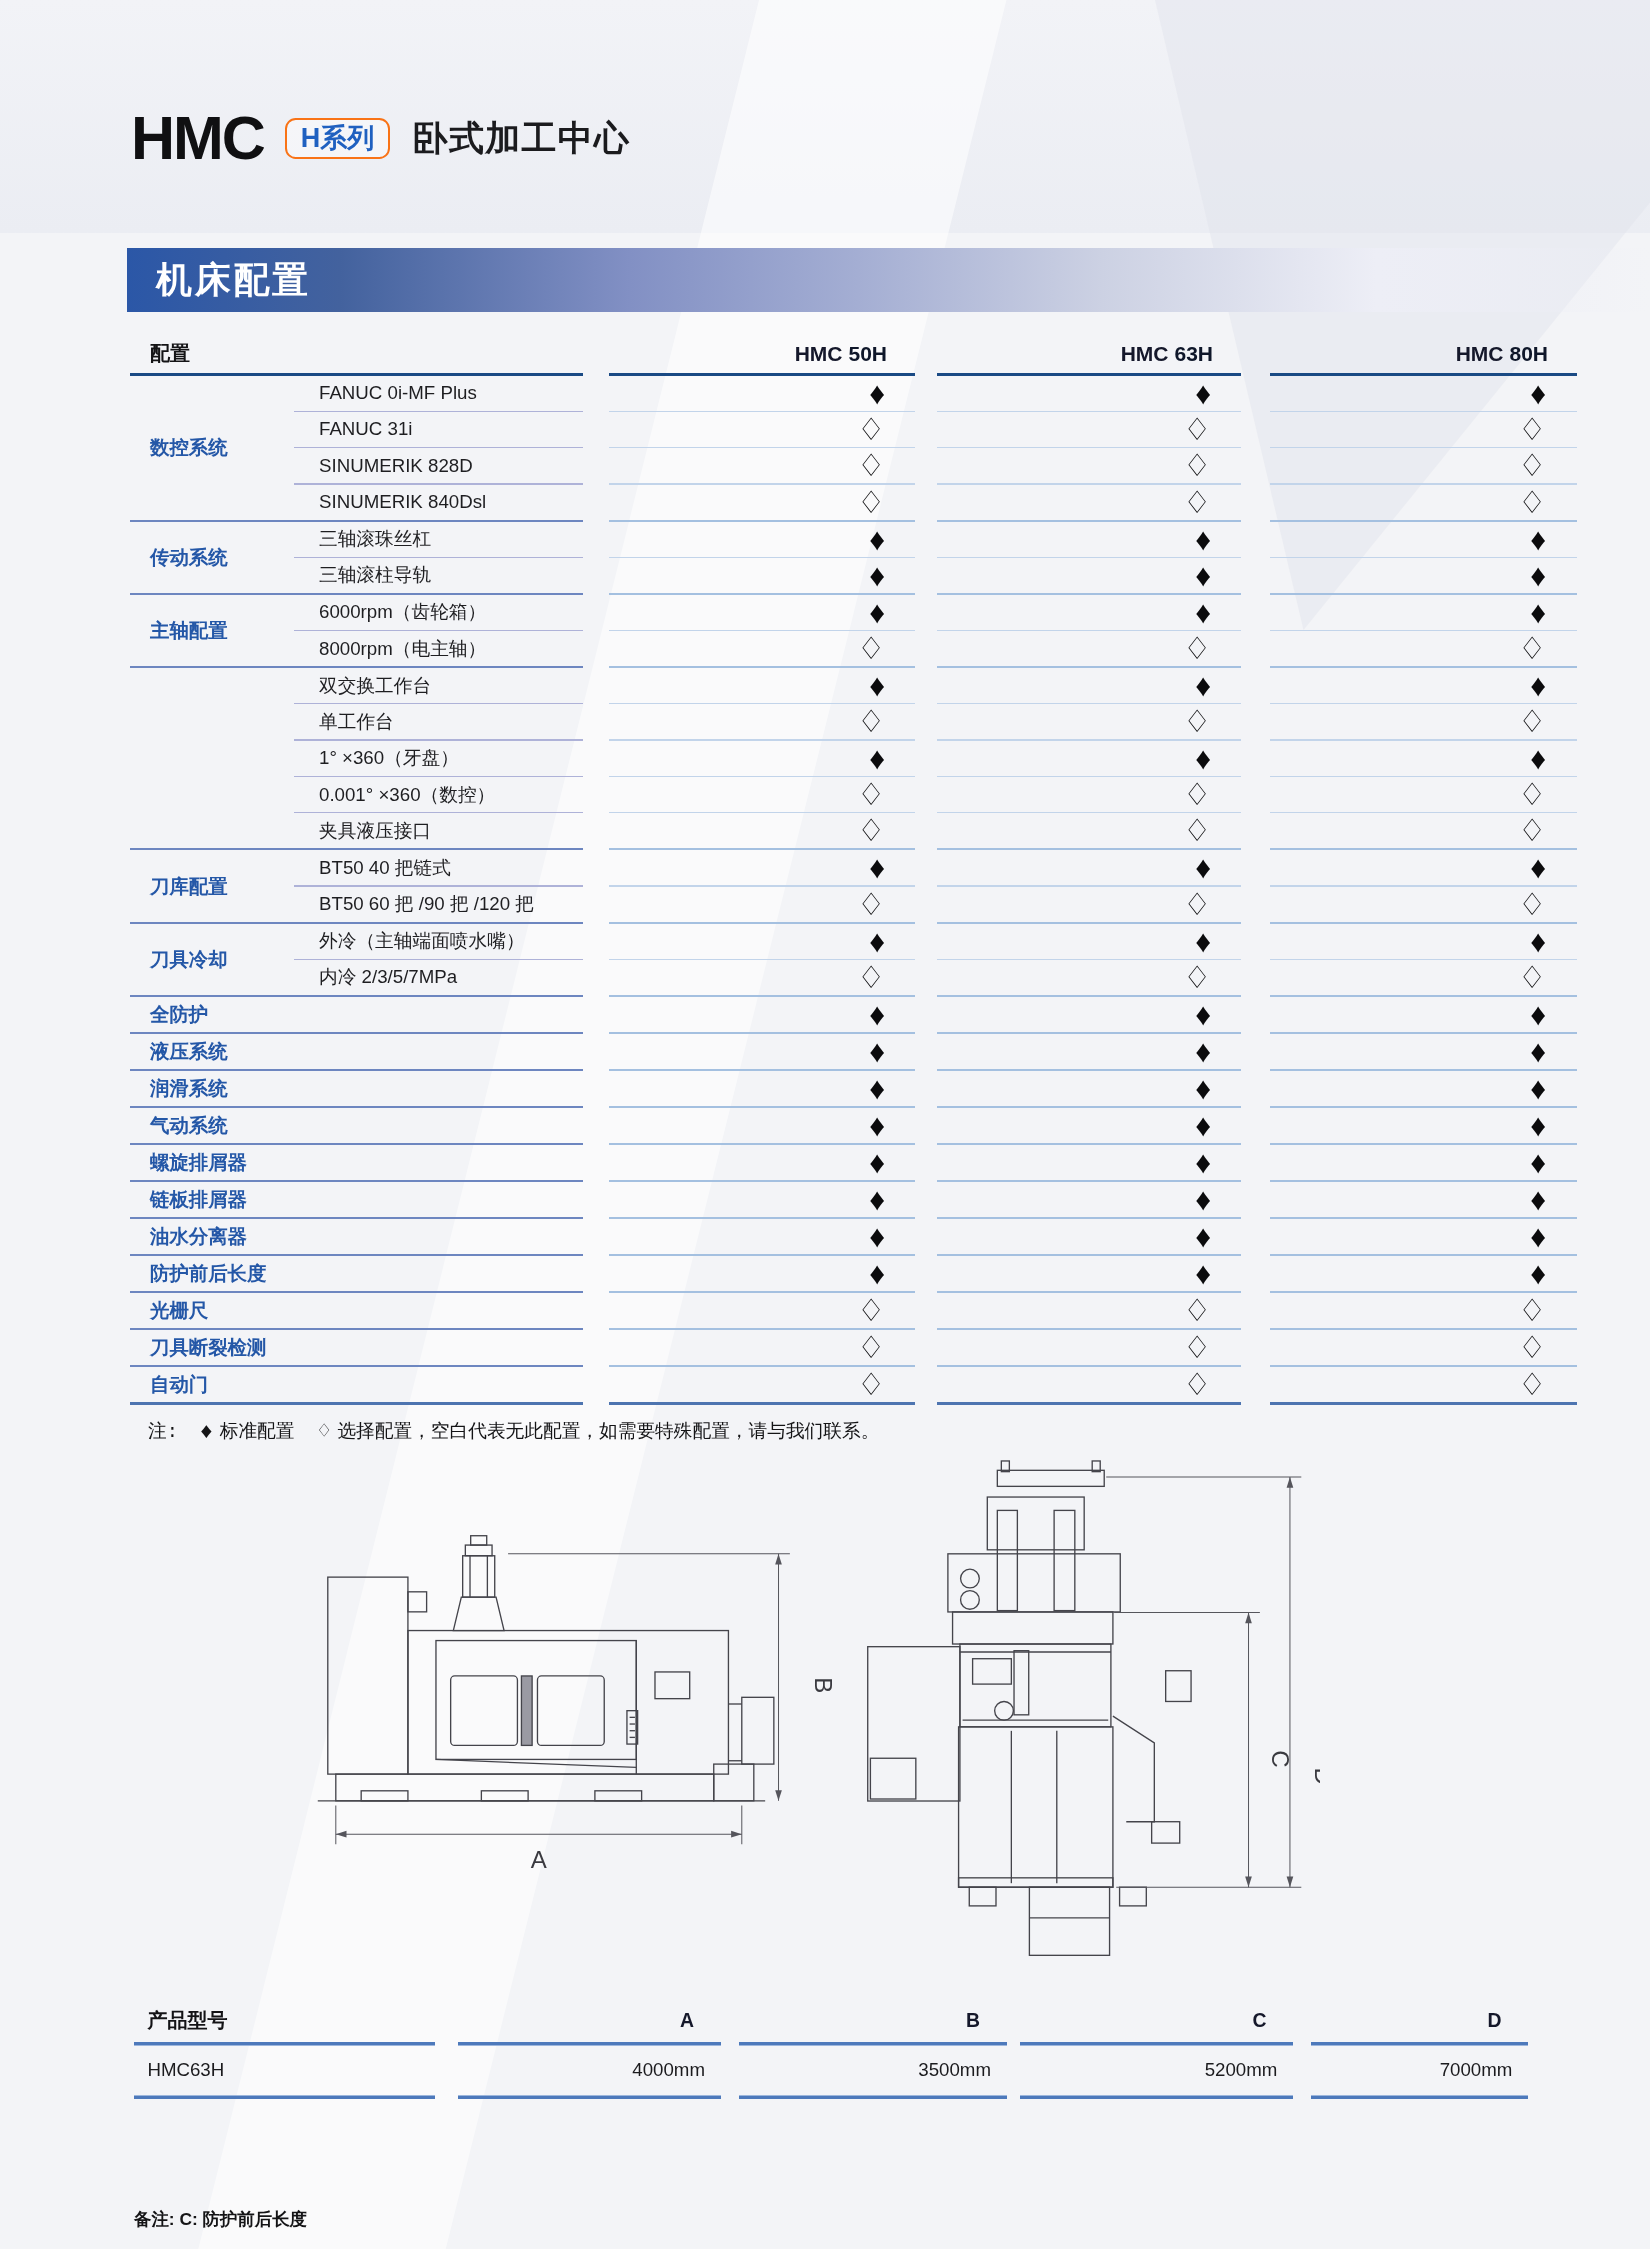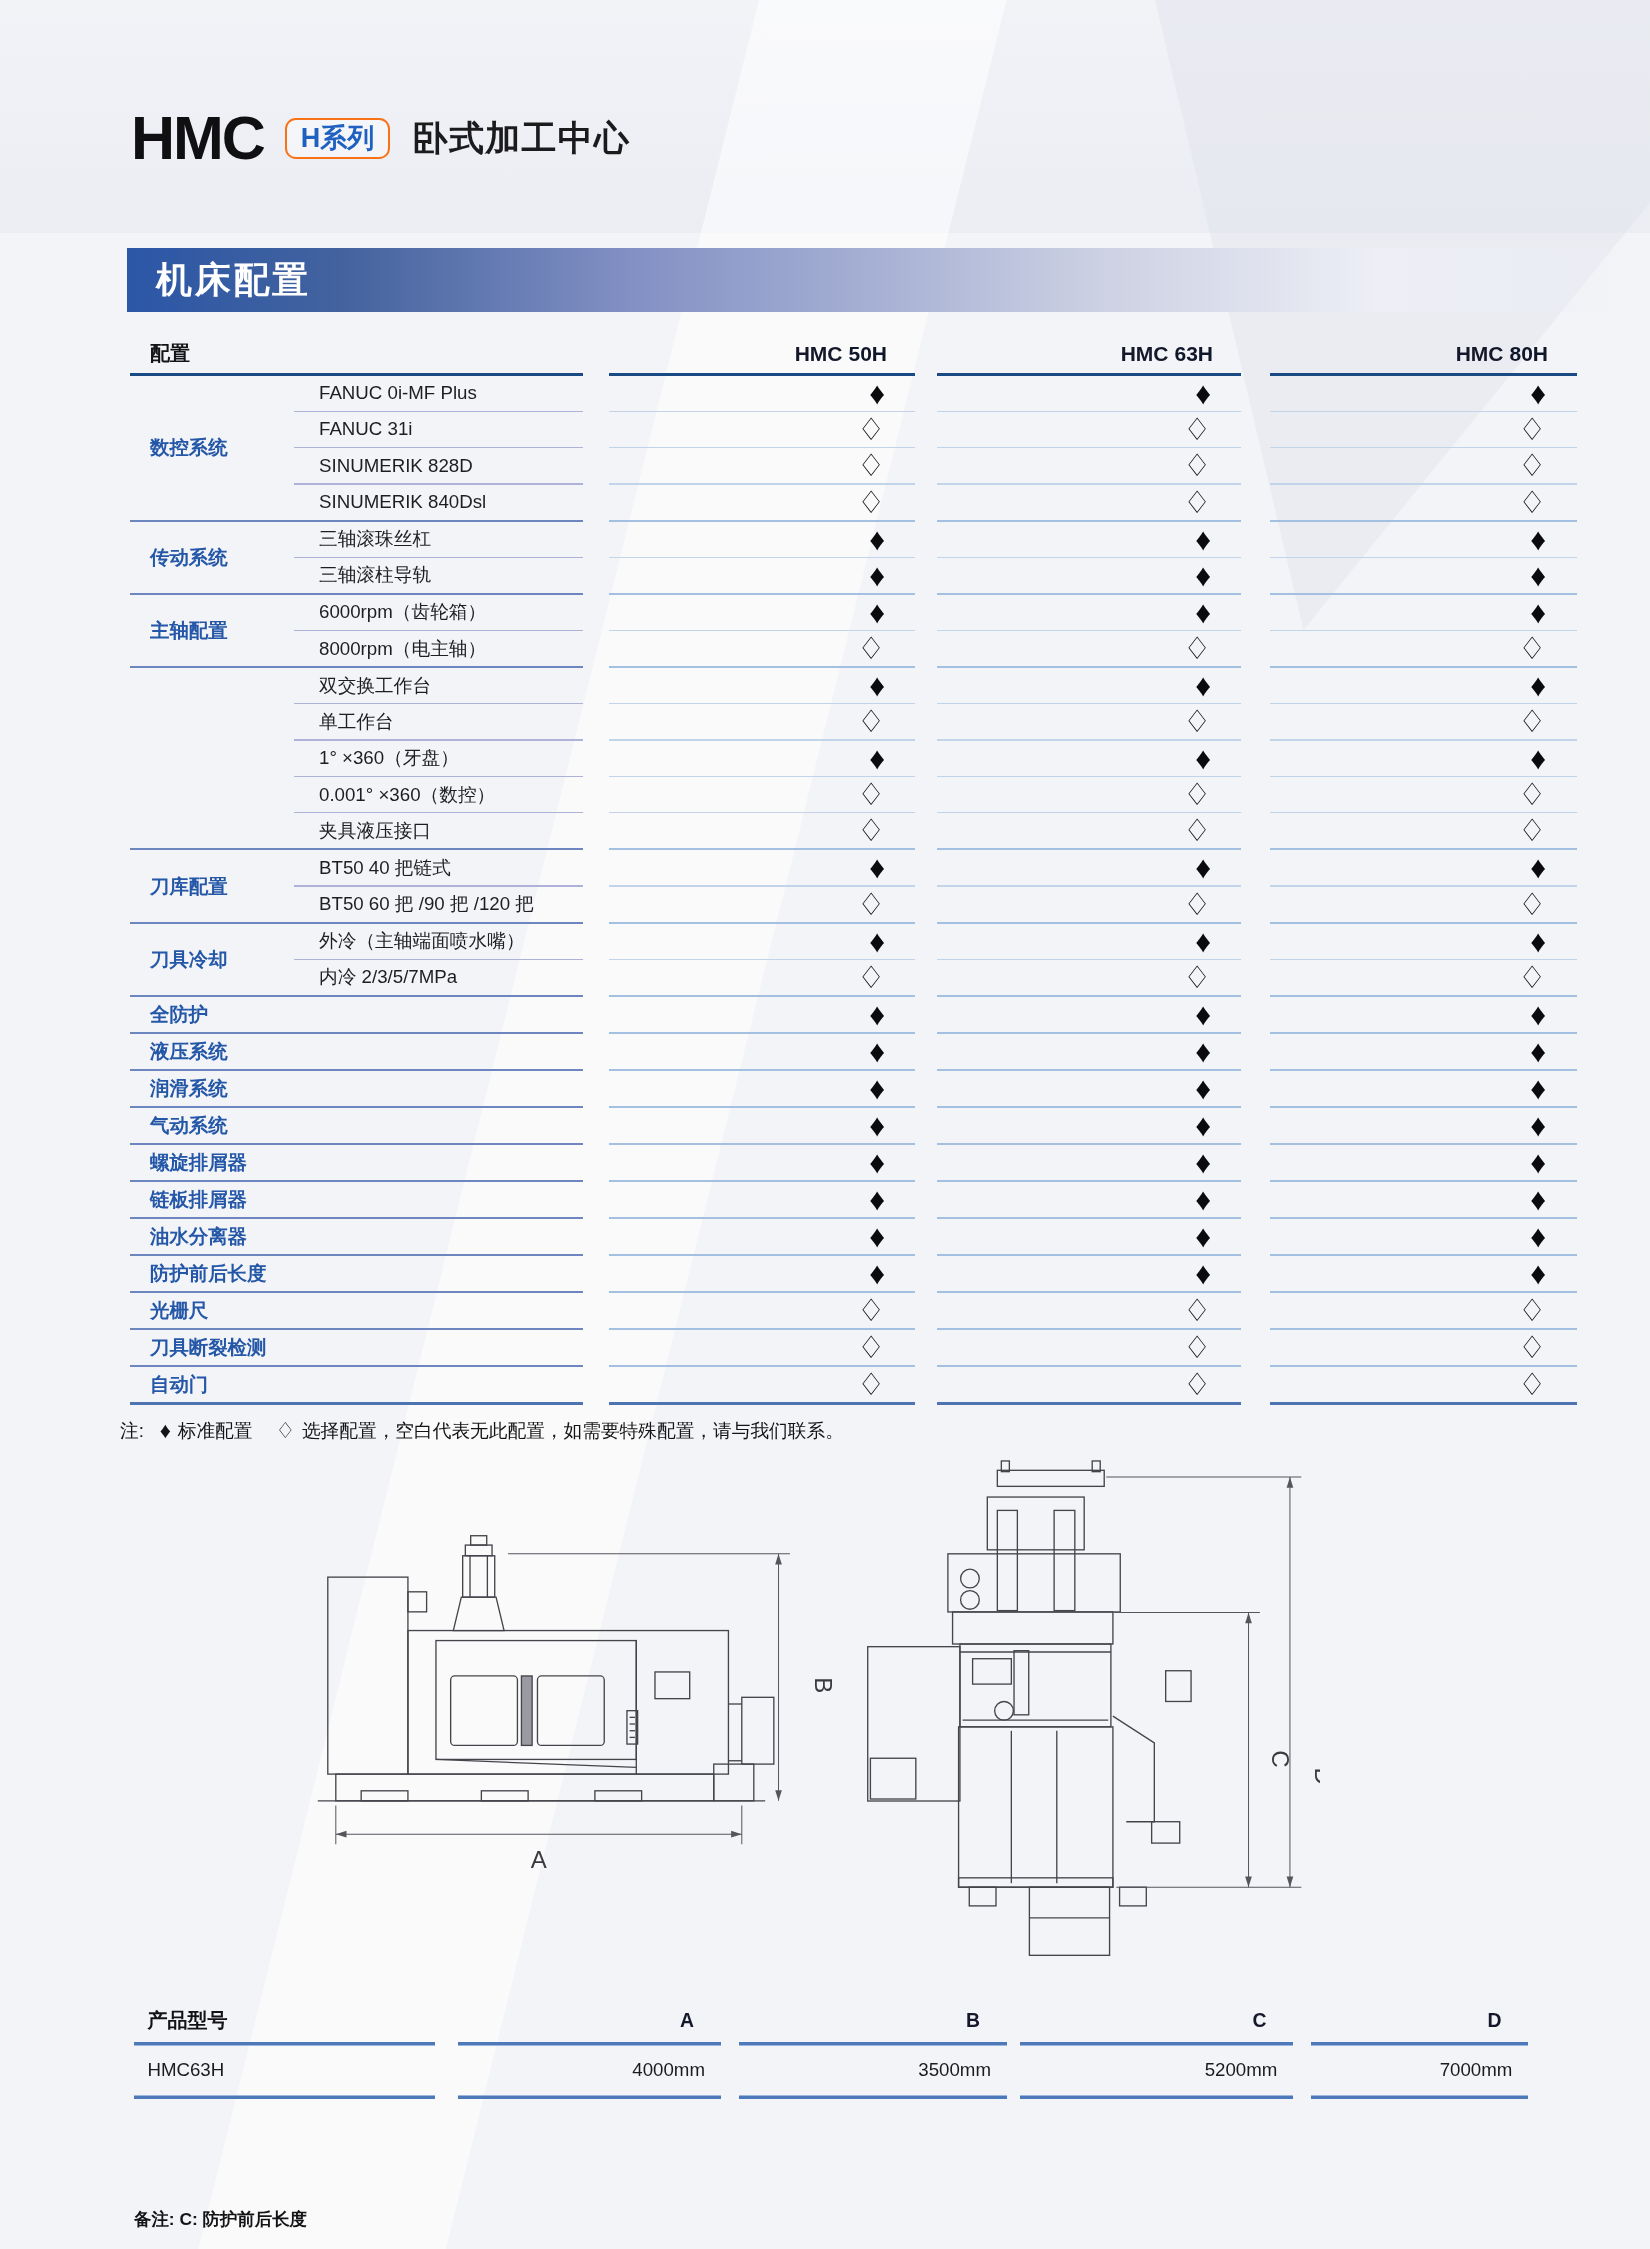--- a/index.html
+++ b/index.html
@@ -48,21 +48,21 @@
   .cfg-item{grid-column:1;padding-left:189px;font-size:18.7px;color:#1e1e21;white-space:nowrap;}
   .cfg-single{grid-column:1;padding-left:20px;font-size:19.4px;font-weight:700;color:#2457a7;white-space:nowrap;}
   .cfg-val{text-align:right;padding-right:31px;font-size:31px;line-height:35px;color:#0b0b0d;}
   .cfg-group{position:relative;}
   .cfg-group-label{position:absolute;left:0;top:0;bottom:0;width:164px;display:flex;align-items:center;
     padding-left:20px;box-sizing:border-box;font-size:19.4px;font-weight:700;color:#2457a7;white-space:nowrap;}
   .rule{position:relative;width:100%;}
   .rule-seg{position:absolute;top:0;height:100%;}
 
   
-  .cfg-note{position:absolute;left:120px;top:1418px;font-size:18.7px;color:#141416;white-space:nowrap;}
+  .cfg-note{position:absolute;left:148px;top:1418px;font-size:18.7px;color:#141416;white-space:nowrap;font-family:Liberation Mono, monospace;}
   .cfg-note .note-sym{font-size:22px;vertical-align:-1.3px;}
   .cfg-note .gap-a{margin-left:10.7px;margin-right:6.7px;}
   .cfg-note .gap-b{margin-left:23px;margin-right:6.7px;}
 
   
   .drawing{position:absolute;}
   .drawing svg{display:block;}
 
   
   .dim-table{position:absolute;left:134px;top:1999px;width:1394px;}

